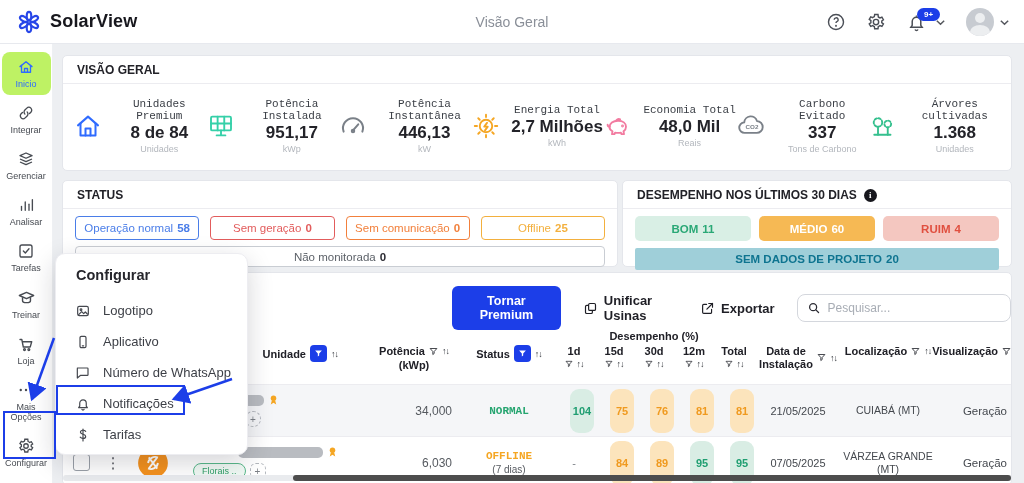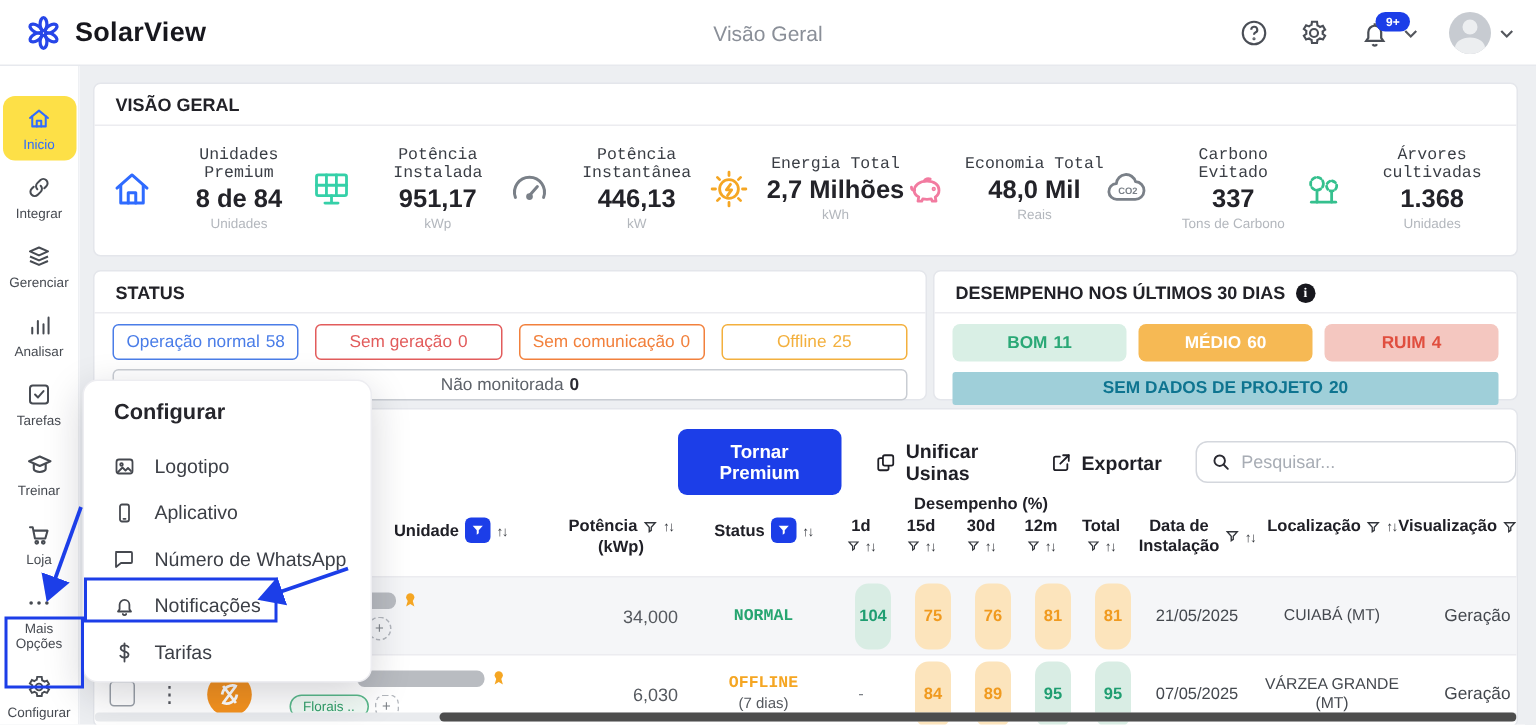--- a/index.html
+++ b/index.html
@@ -22,21 +22,21 @@
   .avatar:before { content:""; position:absolute; left:9px; top:5px; width:10px; height:10px; border-radius:50%; background:#eceef0; }
   .avatar:after { content:""; position:absolute; left:4px; top:17px; width:20px; height:14px; border-radius:50%; background:#eceef0; }
   .avatar-wrap { display:flex; align-items:center; gap:5px; }
 
   
   .sidebar { position:absolute; left:0; top:44px; width:53px; bottom:0; background:#fff; border-right:1px solid #eef0f3;
     display:flex; flex-direction:column; align-items:center; padding-top:8px; z-index:10; }
   .sb-item { width:49px; display:flex; flex-direction:column; align-items:center; gap:3px; padding:6px 2px;
     margin-bottom:3px; color:#474b52; cursor:pointer; }
   .sb-item .sb-label { font-size:9px; text-align:center; line-height:10px; }
-  .sb-item.active { background:#fde047; border-radius:8px; color:#2f6bff;margin-top:12px; }
+  .sb-item.active { background:#bef264; border-radius:8px; color:#2f6bff; }
   .sb-item.active .sb-label { color:#2f6bff; }
 
   
   .main { position:absolute; left:53px; top:44px; right:0; bottom:0; background:#edeff2; }
   .card { position:absolute; background:#fff; border:1px solid #e4e6eb; border-radius:5px; }
   .card-title { font-size:12px; font-weight:700; color:#222228; padding:7px 14px 6px; border-bottom:1px solid #ececf0;
     display:flex; align-items:center; gap:7px; }
 
   
   .overview { left:9px; top:11px; width:950px; height:116px; }
@@ -47,21 +47,21 @@
   .s-label { font-size:11px; color:#3a3e45;font-family:Liberation Mono, monospace; }
   .s-value { font-size:17px; font-weight:700; color:#232329; margin-top:1px; }
   .s-unit { font-size:9px; color:#b3b7bd; margin-top:1px; }
 
   
   .status-card { left:9px; top:136px; width:556px; height:87px; }
   .perf-card  { left:569px; top:136px; width:390px; height:87px; }
   .chip-row { display:flex; gap:11px; padding:7px 12px 0; }
   .chip { flex:1; height:24px; border-radius:4px; border:1px solid; display:flex; align-items:center; justify-content:center;
     font-size:11.5px; background:#fff; gap:4px; cursor:pointer; }
-  .chip b { font-weight:400; }
+  .chip b { font-weight:700; }
   .chip-full { margin:6px 12px 0; height:21px; border-radius:4px; border:1px solid #c9cdd3; color:#5d6269;
     display:flex; align-items:center; justify-content:center; font-size:11.5px; gap:4px; cursor:pointer; }
   .chip-full b { color:#2b2b33; }
   .pchip { flex:1; height:25px; border-radius:5px; display:flex; align-items:center; justify-content:center;
     font-size:11.5px; font-weight:700; gap:4px; cursor:pointer; }
   .pchip-full { margin:7px 12px 0; height:22px; border-radius:2px; display:flex; align-items:center; justify-content:center;
     font-size:11.5px; font-weight:700; gap:4px; cursor:pointer; }
   .info-dot { width:13px; height:13px; border-radius:50%; background:#17171d; color:#fff; font-size:9px; font-weight:700;
     display:inline-flex; align-items:center; justify-content:center; font-family:"Liberation Serif",serif; }
 

